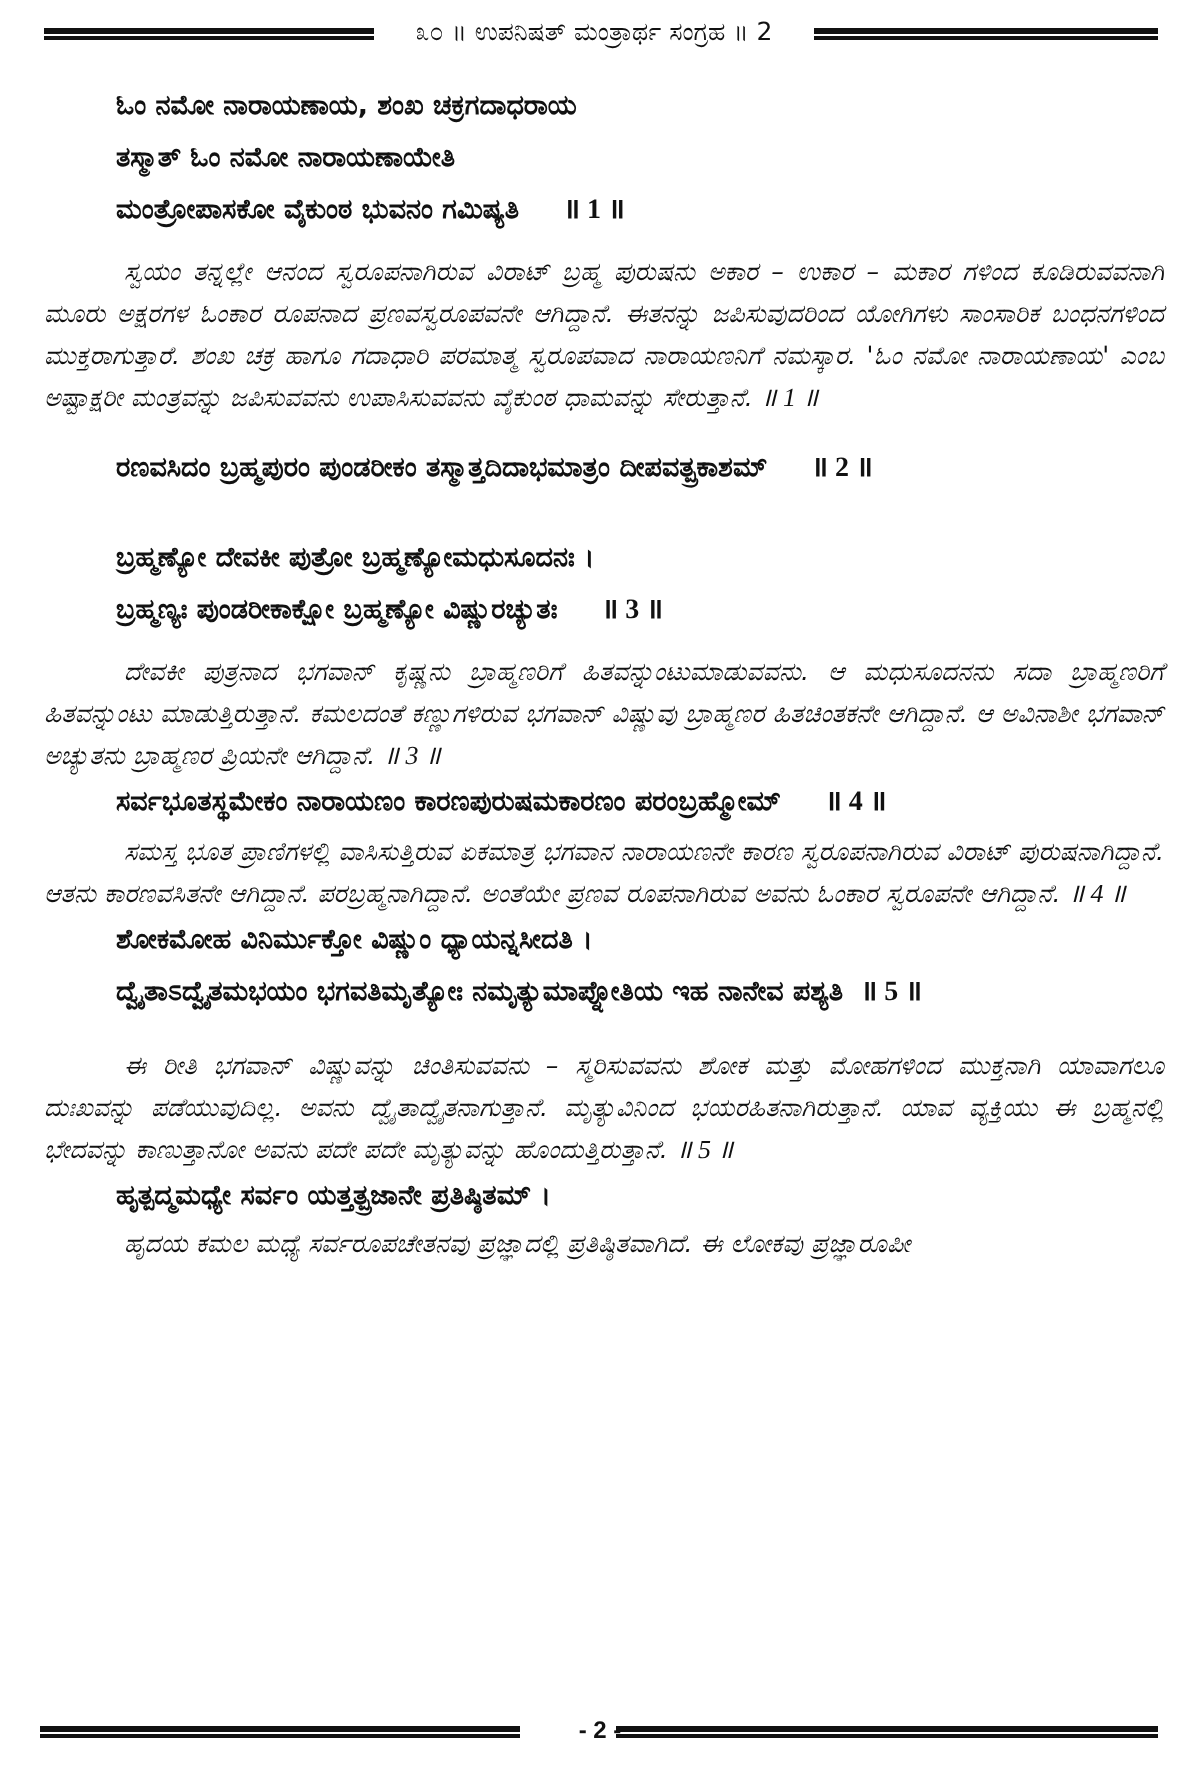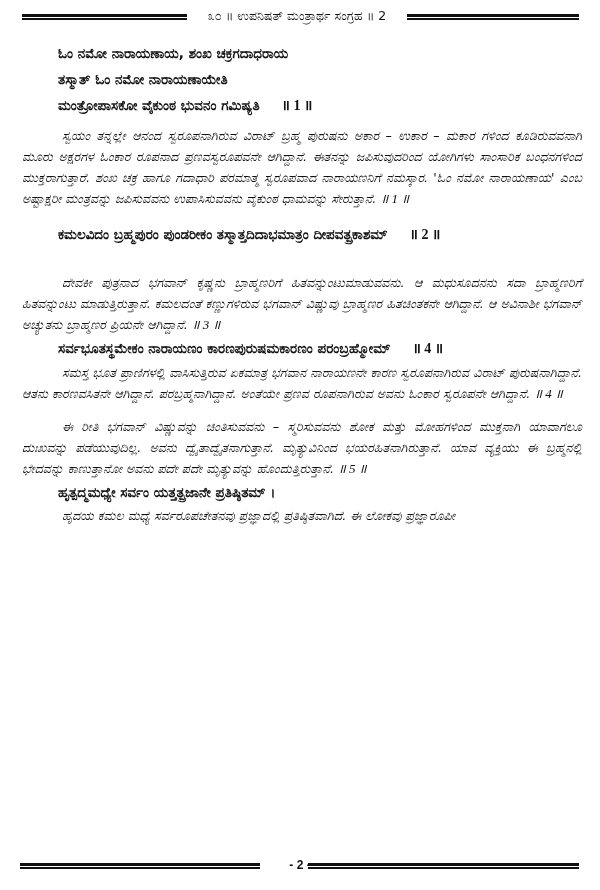--- a/index.html
+++ b/index.html
@@ -36,36 +36,44 @@
     <div>ಓಂ ನಮೋ ನಾರಾಯಣಾಯ, ಶಂಖ ಚಕ್ರಗದಾಧರಾಯ</div>
     <div>ತಸ್ಮಾತ್ ಓಂ ನಮೋ ನಾರಾಯಣಾಯೇತಿ</div>
     <div><span>ಮಂತ್ರೋಪಾಸಕೋ ವೈಕುಂಠ ಭುವನಂ ಗಮಿಷ್ಯತಿ</span><span class="num">॥ 1 ॥</span></div>
   </div>
   <div class="gap-s"></div>
 
   <p class="para"><span>ಸ್ವಯಂ ತನ್ನಲ್ಲೇ ಆನಂದ ಸ್ವರೂಪನಾಗಿರುವ ವಿರಾಟ್ ಬ್ರಹ್ಮ ಪುರುಷನು ಅಕಾರ – ಉಕಾರ – ಮಕಾರ ಗಳಿಂದ ಕೂಡಿರುವವನಾಗಿ ಮೂರು ಅಕ್ಷರಗಳ ಓಂಕಾರ ರೂಪನಾದ ಪ್ರಣವಸ್ವರೂಪವನೇ ಆಗಿದ್ದಾನೆ. ಈತನನ್ನು ಜಪಿಸುವುದರಿಂದ ಯೋಗಿಗಳು ಸಾಂಸಾರಿಕ ಬಂಧನಗಳಿಂದ ಮುಕ್ತರಾಗುತ್ತಾರೆ. ಶಂಖ ಚಕ್ರ ಹಾಗೂ ಗದಾಧಾರಿ ಪರಮಾತ್ಮ ಸ್ವರೂಪವಾದ ನಾರಾಯಣನಿಗೆ ನಮಸ್ಕಾರ. 'ಓಂ ನಮೋ ನಾರಾಯಣಾಯ' ಎಂಬ ಅಷ್ಟಾಕ್ಷರೀ ಮಂತ್ರವನ್ನು ಜಪಿಸುವವನು ಉಪಾಸಿಸುವವನು ವೈಕುಂಠ ಧಾಮವನ್ನು ಸೇರುತ್ತಾನೆ.</span> <span class="num">॥ 1 ॥</span></p>
   <div class="gap-m"></div>
 
   <div class="verse">
-    <div><span>ಕಮಲವಿದಂ ಬ್ರಹ್ಮಪುರಂ ಪುಂಡರೀಕಂ ತಸ್ಮಾತ್ತದಿದಾಭಮಾತ್ರಂ ದೀಪವತ್ಪ್ರಕಾಶಮ್</span><span class="num">॥ 2 ॥</span></div>
+    <div><span>ರಣವಸಿದಂ ಬ್ರಹ್ಮಪುರಂ ಪುಂಡರೀಕಂ ತಸ್ಮಾತ್ತದಿದಾಭಮಾತ್ರಂ ದೀಪವತ್ಪ್ರಕಾಶಮ್</span><span class="num">॥ 2 ॥</span></div>
   </div>
   <div class="gap-s"></div>
 
   <div class="gap-m"></div>
 
+  <div class="verse">
+    <div>ಬ್ರಹ್ಮಣ್ಯೋ ದೇವಕೀ ಪುತ್ರೋ ಬ್ರಹ್ಮಣ್ಯೋಮಧುಸೂದನಃ ।</div>
+    <div><span>ಬ್ರಹ್ಮಣ್ಯಃ ಪುಂಡರೀಕಾಕ್ಷೋ ಬ್ರಹ್ಮಣ್ಯೋ ವಿಷ್ಣುರಚ್ಯುತಃ</span><span class="num">॥ 3 ॥</span></div>
+  </div>
   <div class="gap-s"></div>
 
   <p class="para"><span>ದೇವಕೀ ಪುತ್ರನಾದ ಭಗವಾನ್ ಕೃಷ್ಣನು ಬ್ರಾಹ್ಮಣರಿಗೆ ಹಿತವನ್ನುಂಟುಮಾಡುವವನು. ಆ ಮಧುಸೂದನನು ಸದಾ ಬ್ರಾಹ್ಮಣರಿಗೆ ಹಿತವನ್ನುಂಟು ಮಾಡುತ್ತಿರುತ್ತಾನೆ. ಕಮಲದಂತೆ ಕಣ್ಣುಗಳಿರುವ ಭಗವಾನ್ ವಿಷ್ಣುವು ಬ್ರಾಹ್ಮಣರ ಹಿತಚಿಂತಕನೇ ಆಗಿದ್ದಾನೆ. ಆ ಅವಿನಾಶೀ ಭಗವಾನ್ ಅಚ್ಯುತನು ಬ್ರಾಹ್ಮಣರ ಪ್ರಿಯನೇ ಆಗಿದ್ದಾನೆ.</span> <span class="num">॥ 3 ॥</span></p>
 
   <div class="verse">
     <div><span>ಸರ್ವಭೂತಸ್ಥಮೇಕಂ ನಾರಾಯಣಂ ಕಾರಣಪುರುಷಮಕಾರಣಂ ಪರಂಬ್ರಹ್ಮೋಮ್</span><span class="num">॥ 4 ॥</span></div>
   </div>
 
   <p class="para"><span>ಸಮಸ್ತ ಭೂತ ಪ್ರಾಣಿಗಳಲ್ಲಿ ವಾಸಿಸುತ್ತಿರುವ ಏಕಮಾತ್ರ ಭಗವಾನ ನಾರಾಯಣನೇ ಕಾರಣ ಸ್ವರೂಪನಾಗಿರುವ ವಿರಾಟ್ ಪುರುಷನಾಗಿದ್ದಾನೆ. ಆತನು ಕಾರಣವಸಿತನೇ ಆಗಿದ್ದಾನೆ. ಪರಬ್ರಹ್ಮನಾಗಿದ್ದಾನೆ. ಅಂತೆಯೇ ಪ್ರಣವ ರೂಪನಾಗಿರುವ ಅವನು ಓಂಕಾರ ಸ್ವರೂಪನೇ ಆಗಿದ್ದಾನೆ.</span> <span class="num">॥ 4 ॥</span></p>
 
+  <div class="verse">
+    <div>ಶೋಕಮೋಹ ವಿನಿರ್ಮುಕ್ತೋ ವಿಷ್ಣುಂ ಧ್ಯಾಯನ್ನಸೀದತಿ ।</div>
+    <div><span>ದ್ವೈತಾಽದ್ವೈತಮಭಯಂ ಭಗವತಿಮೃತ್ಯೋಃ ನಮೃತ್ಯುಮಾಪ್ನೋತಿಯ ಇಹ ನಾನೇವ ಪಶ್ಯತಿ</span> <span class="num" style="margin-left:4px">॥ 5 ॥</span></div>
+  </div>
   <div class="gap-m"></div>
 
   <p class="para"><span>ಈ ರೀತಿ ಭಗವಾನ್ ವಿಷ್ಣುವನ್ನು ಚಿಂತಿಸುವವನು – ಸ್ಮರಿಸುವವನು ಶೋಕ ಮತ್ತು ಮೋಹಗಳಿಂದ ಮುಕ್ತನಾಗಿ ಯಾವಾಗಲೂ ದುಃಖವನ್ನು ಪಡೆಯುವುದಿಲ್ಲ. ಅವನು ದ್ವೈತಾದ್ವೈತನಾಗುತ್ತಾನೆ. ಮೃತ್ಯುವಿನಿಂದ ಭಯರಹಿತನಾಗಿರುತ್ತಾನೆ. ಯಾವ ವ್ಯಕ್ತಿಯು ಈ ಬ್ರಹ್ಮನಲ್ಲಿ ಭೇದವನ್ನು ಕಾಣುತ್ತಾನೋ ಅವನು ಪದೇ ಪದೇ ಮೃತ್ಯುವನ್ನು ಹೊಂದುತ್ತಿರುತ್ತಾನೆ.</span> <span class="num">॥ 5 ॥</span></p>
 
   <div class="verse">
     <div>ಹೃತ್ಪದ್ಮಮಧ್ಯೇ ಸರ್ವಂ ಯತ್ತತ್ಪ್ರಜಾನೇ ಪ್ರತಿಷ್ಠಿತಮ್ ।</div>
   </div>
 
   <p class="para"><span>ಹೃದಯ ಕಮಲ ಮಧ್ಯೆ ಸರ್ವರೂಪಚೇತನವು ಪ್ರಜ್ಞಾದಲ್ಲಿ ಪ್ರತಿಷ್ಠಿತವಾಗಿದೆ. ಈ ಲೋಕವು ಪ್ರಜ್ಞಾರೂಪೀ</span></p>
 </div>

